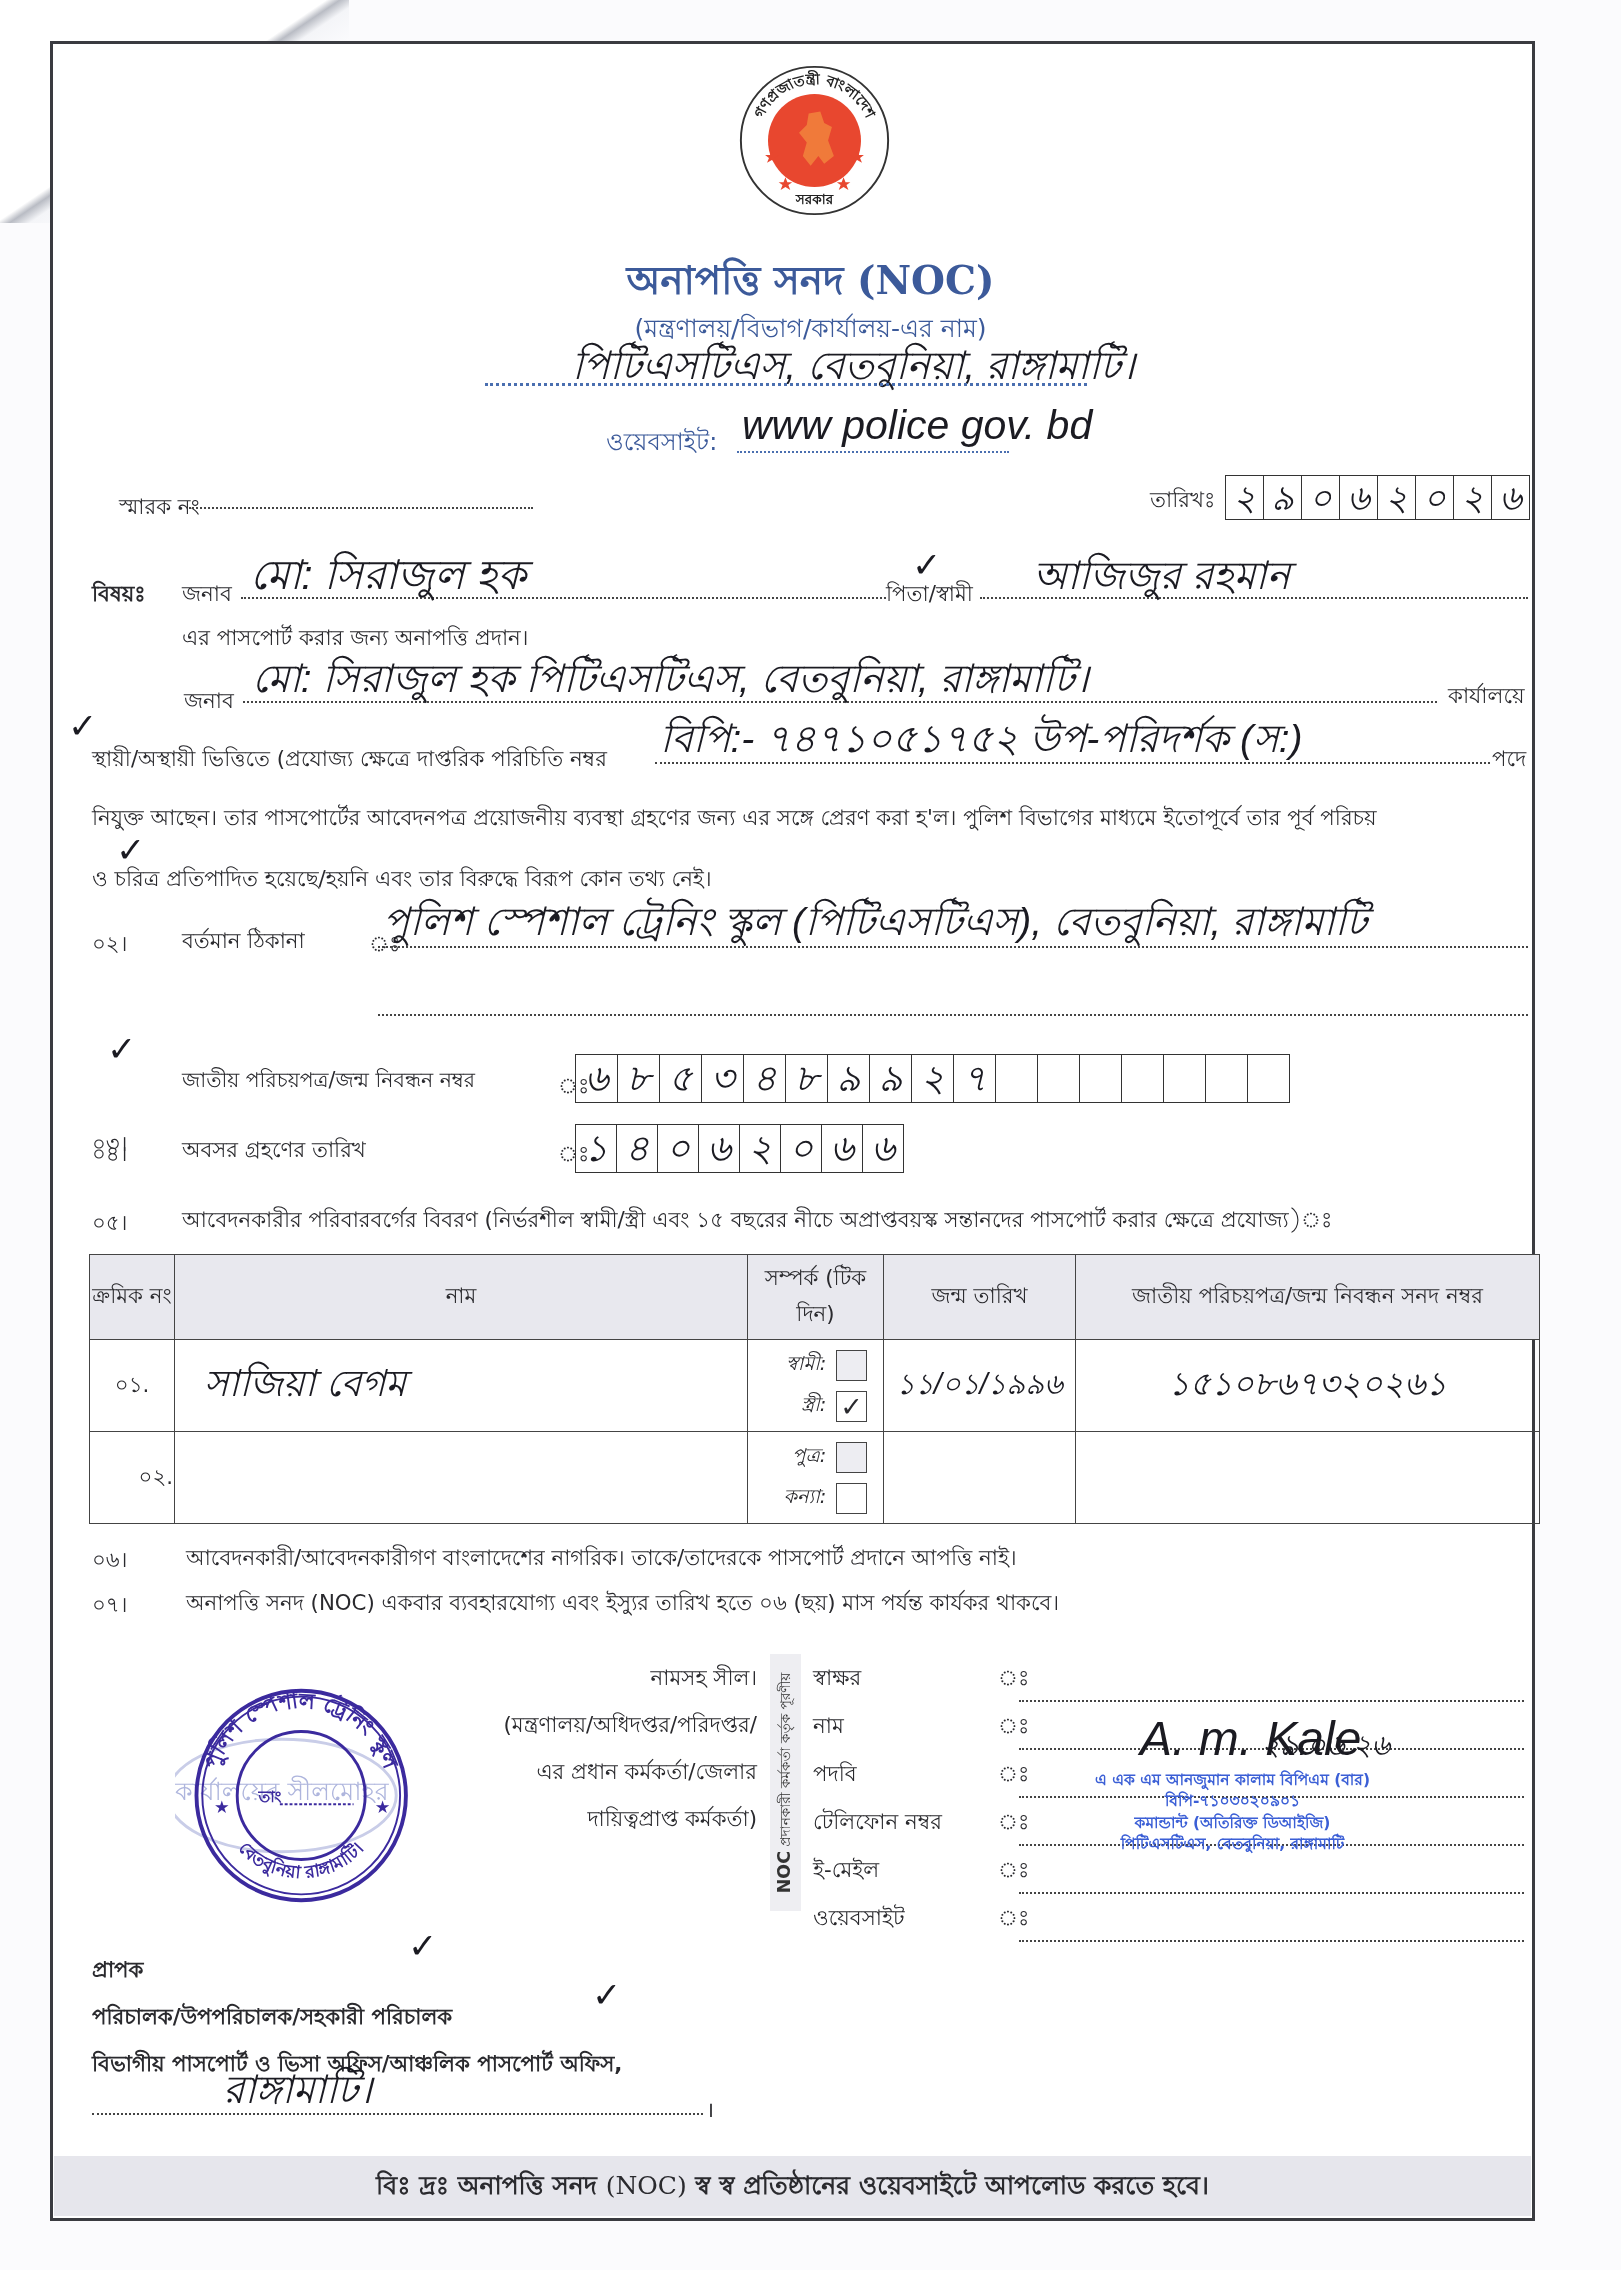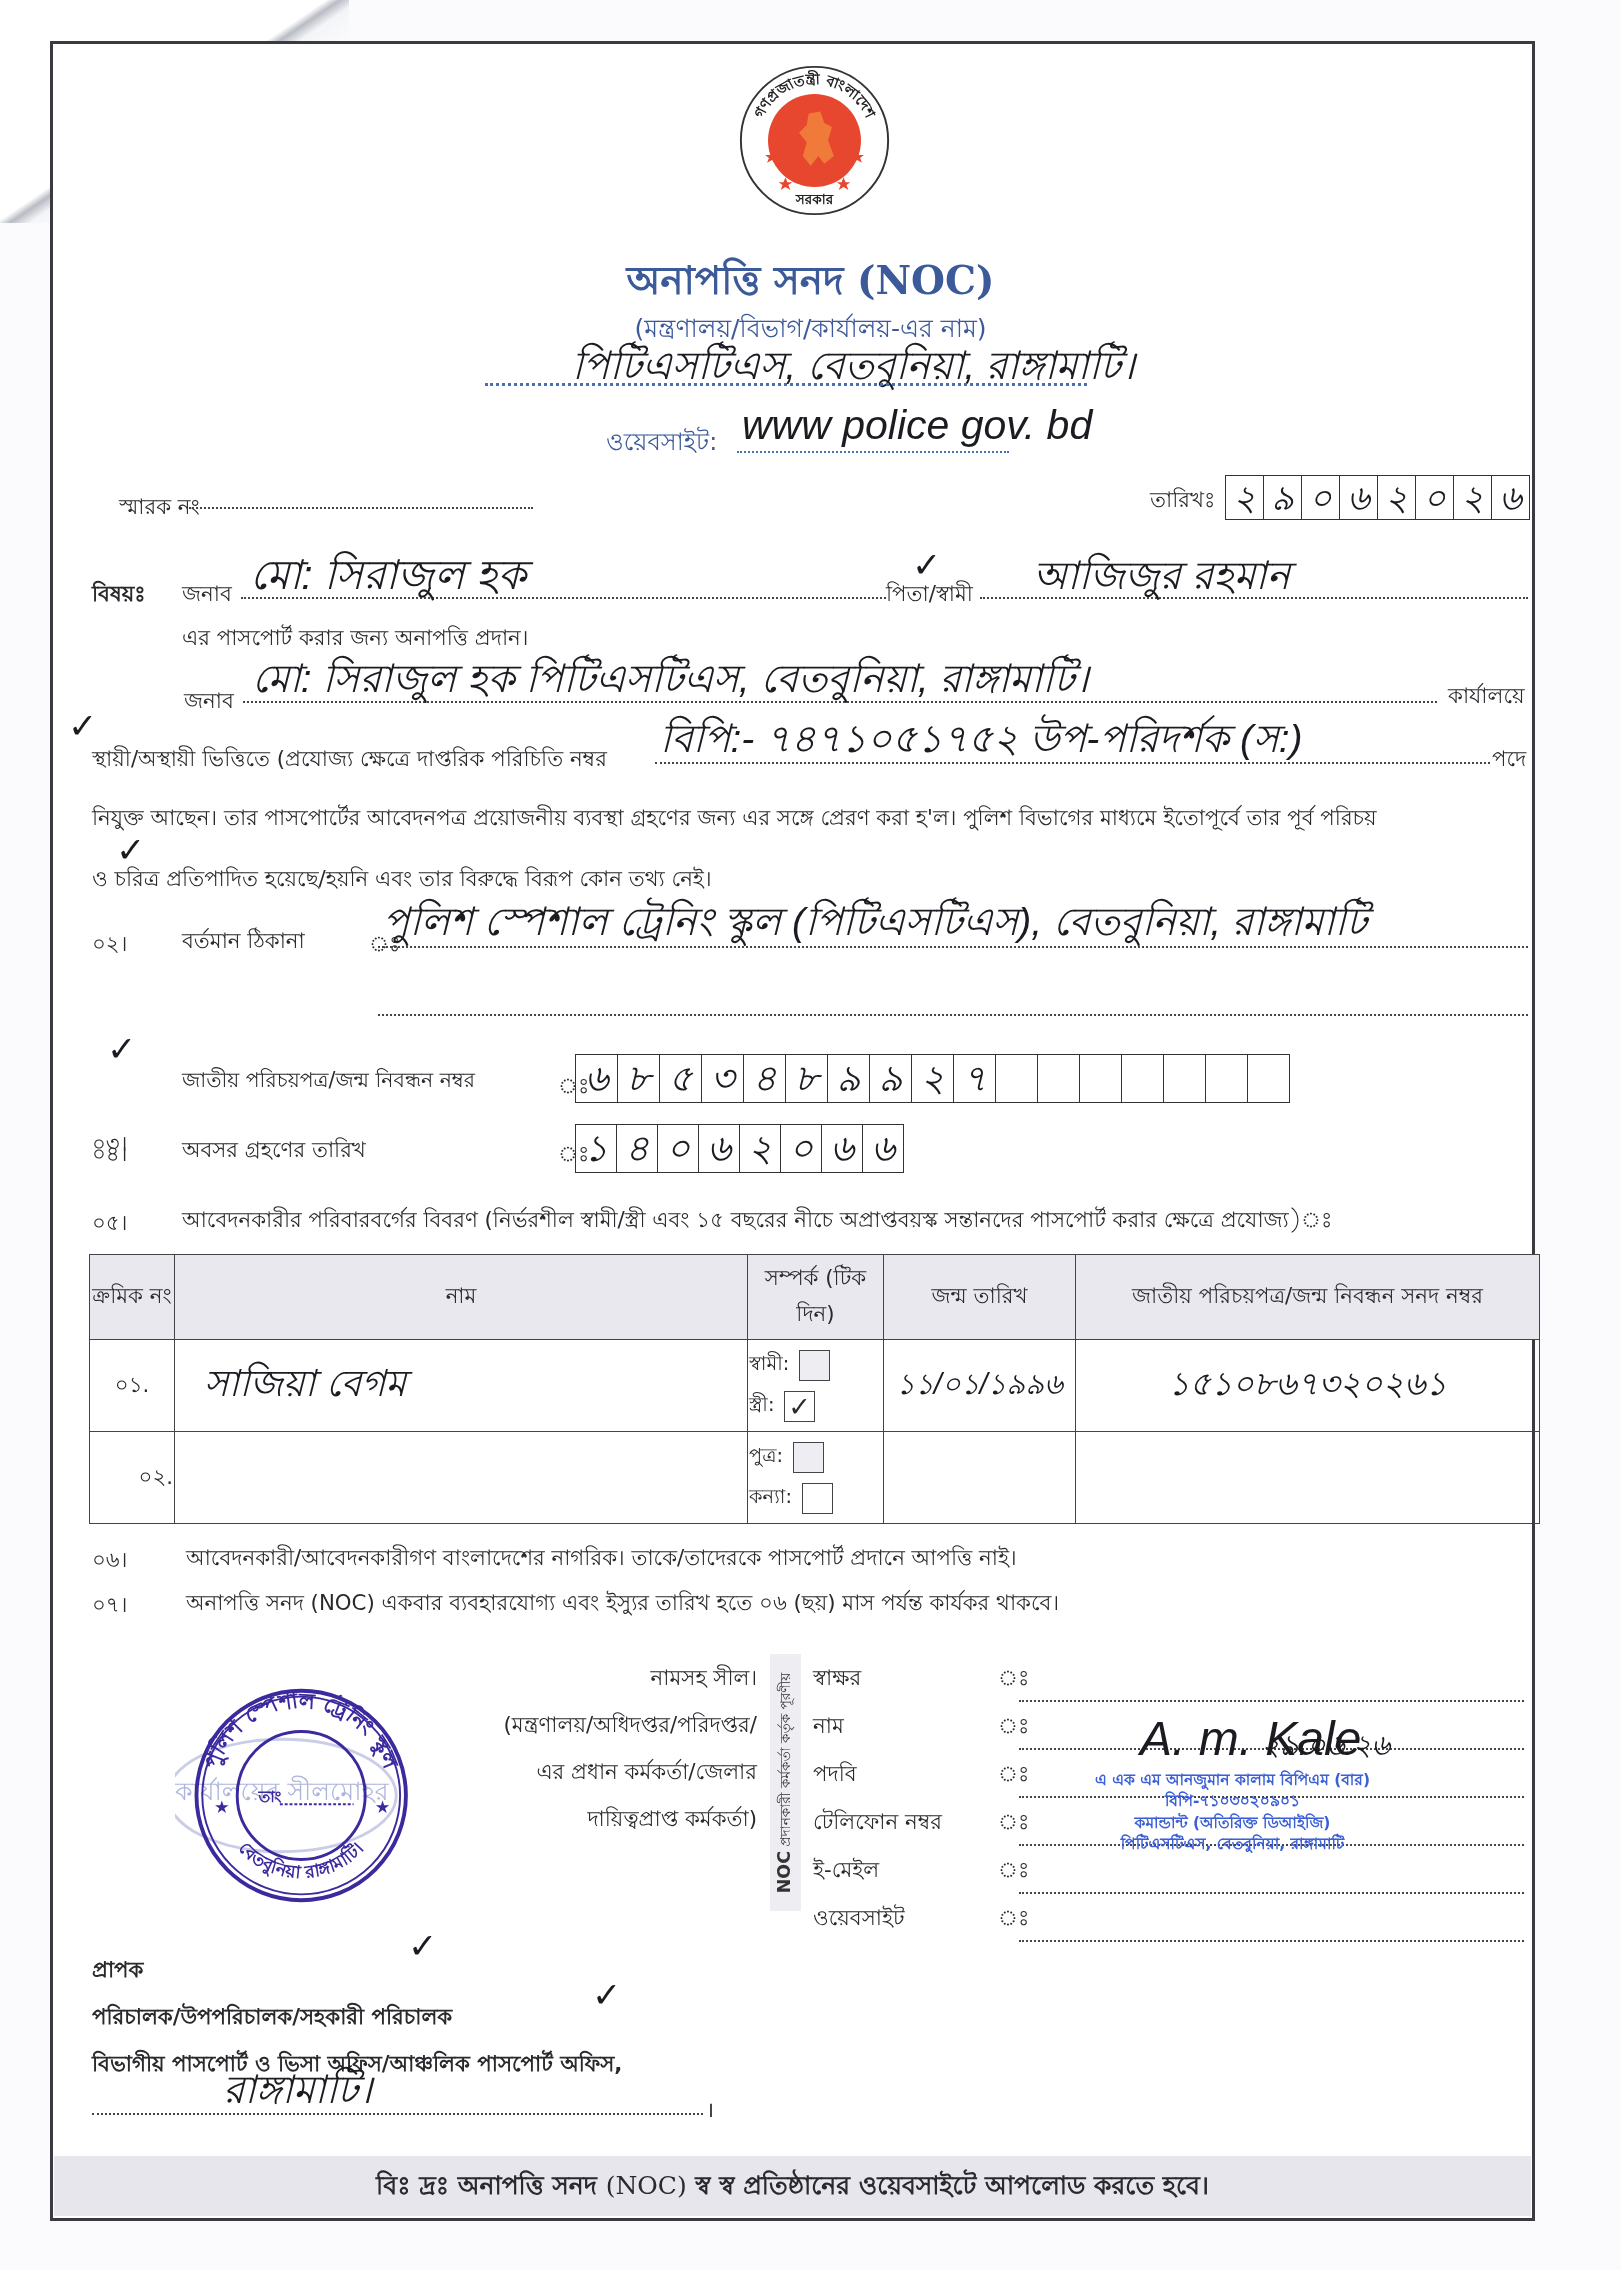--- a/index.html
+++ b/index.html
@@ -36,21 +36,21 @@
   .date-box span:last-child { border-right:none; }
   .digitbox { display:flex; border:1.9px solid #333; }
   .digitbox span { width:41px; height:47px; border-right:1.9px solid #333; font-size:37px; text-align:center; line-height:47px; }
   .digitbox span:last-child { border-right:none; }
   .digitbox.small span { width:40px; }
   .para { font-size:21.3px; white-space:nowrap; }
   table.family { position:absolute; left:89px; top:1254px; width:1451px; border-collapse:collapse; }
   table.family th, table.family td { border:1.9px solid #444; font-size:21.3px; }
   table.family th { background:#e8e8ee; font-weight:normal; height:82px; text-align:center; }
   table.family td { height:89px; vertical-align:middle; }
-  .chk-row { display:flex; align-items:center; gap:9.7px; padding-right:15px; height:41px; font-size:19.4px; }
+  .chk-row { display:flex; align-items:center; justify-content:flex-end; gap:9.7px; padding-right:15px; height:41px; font-size:19.4px;font-style:italic; }
   .chk { width:29px; height:29px; border:1.9px solid #444; background:#ededf2; display:inline-block; text-align:center; line-height:29px; font-size:27px; font-weight:bold; }
   .chk.white { background:#fff; }
   .sig-side { font-size:21.3px; text-align:right; line-height:47px; }
   .vert { left:770px; top:1654px; width:31px; height:257px; background:#eeeef2; }
   .vert span { position:absolute; left:50%; top:50%; transform:translate(-50%,-50%) rotate(-90deg); white-space:nowrap; font-size:13.6px; color:#333; }
   .vert b { font-size:17.5px; }
   .sig-labels { left:813px; top:1654px; font-size:21.3px; line-height:48px; }
   .sig-colons { left:998px; top:1654px; font-size:21.3px; line-height:48px; }
   .sig-lines { left:1019px; top:1654px; width:505px; }
   .sig-lines div { height:48px; border-bottom:2.9px dotted #444; box-sizing:border-box; }

